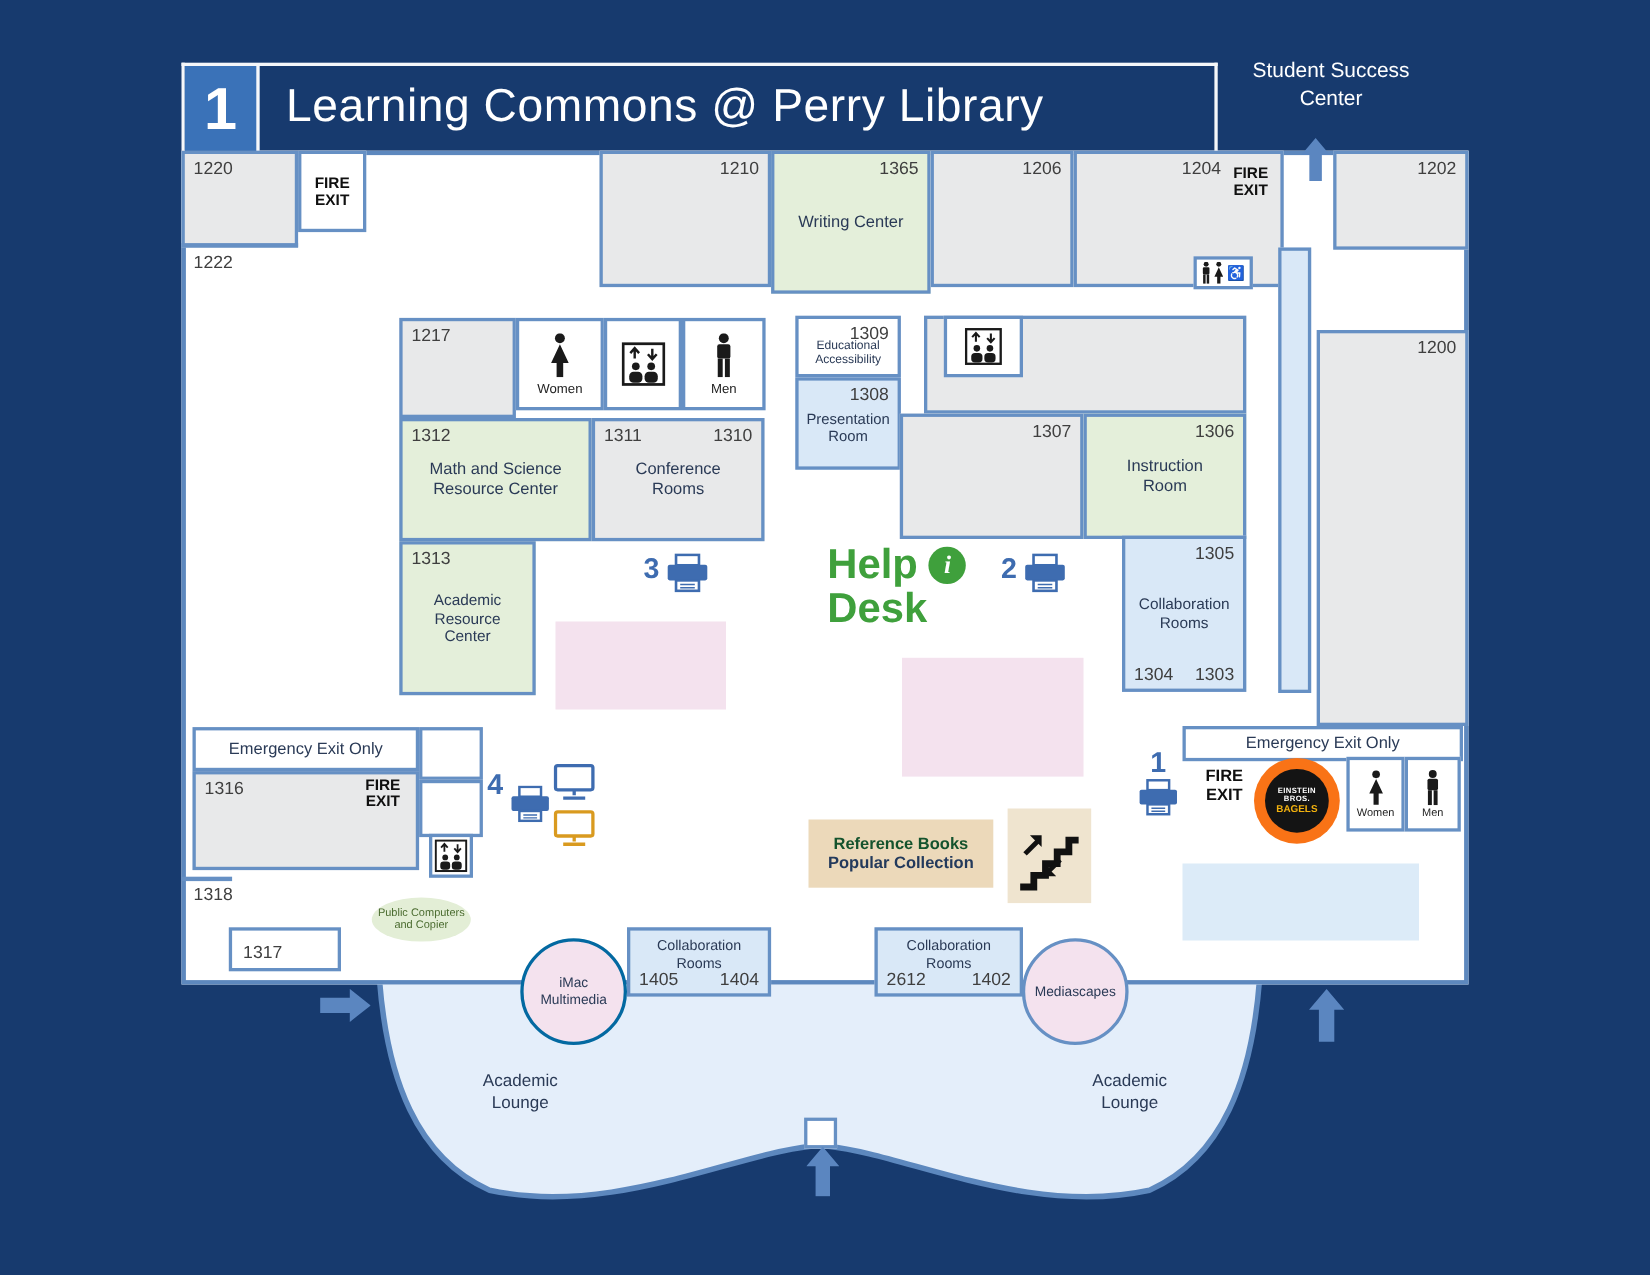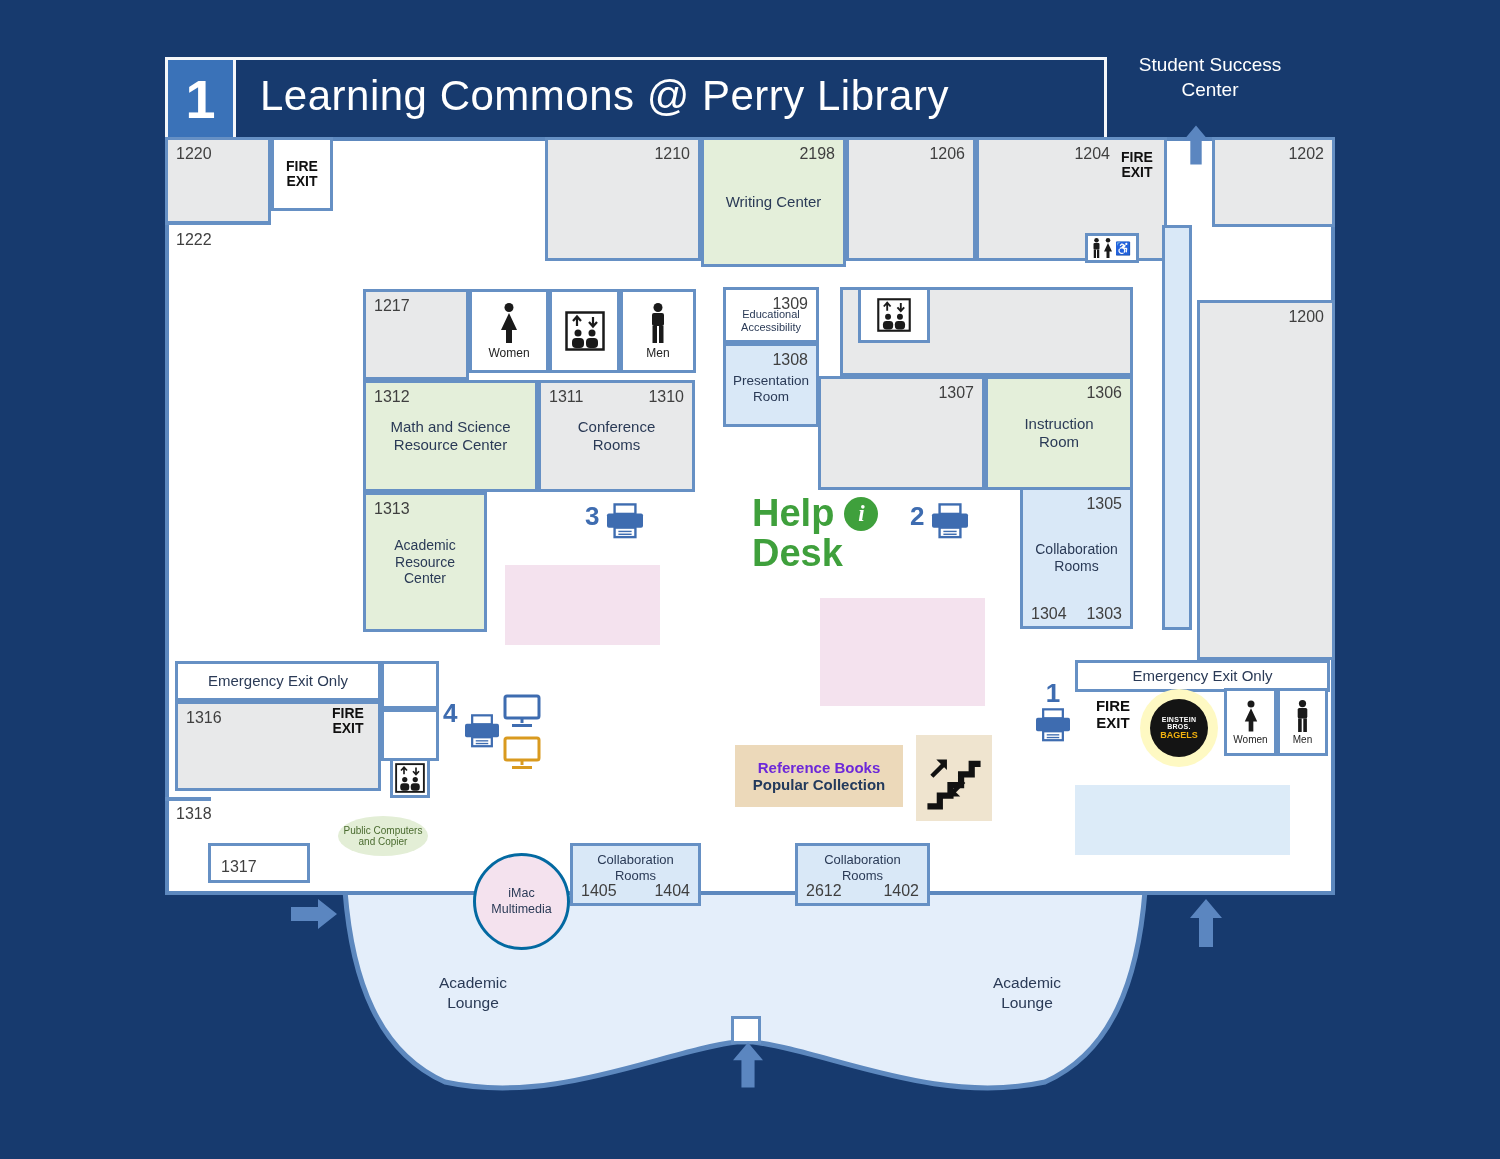--- a/index.html
+++ b/index.html
@@ -44,21 +44,21 @@
   <div class="rm w rowc" style="left:271px;top:137px;width:62px;height:74px">
     <span class="fire" style="width:44px">FIRE EXIT</span>
   </div>
   <div class="abs" style="left:165px;top:221px;width:106px;height:4px;background:#6690c4"></div>
   <span class="num" style="left:176px;top:231px">1222</span>
 
   <div class="rm g" style="left:545px;top:137px;width:156px;height:124px">
     <span class="num tr">1210</span>
   </div>
   <div class="rm gr" style="left:701px;top:137px;width:145px;height:130px">
-    <span class="num tr">2198</span>
+    <span class="num tr">1365</span>
     <div class="cname">
         <span style="max-width:120px">Writing Center</span>
       </div>
   </div>
   <div class="rm g" style="left:846px;top:137px;width:130px;height:124px">
     <span class="num tr">1206</span>
   </div>
   <div class="rm g" style="left:976px;top:137px;width:191px;height:124px">
     <span class="num" style="top:5px;right:54px">1204</span>
     <div class="fire abs" style="right:2px;top:10px;width:50px">FIRE EXIT</div>
@@ -259,21 +259,21 @@
   <span class="num" style="left:176px;top:805px">1318</span>
   <div class="rm w" style="left:208px;top:843px;width:102px;height:40px">
     <span class="num" style="left:10px;top:12px">1317</span>
   </div>
   <div class="abs col" style="left:338px;top:816px;width:90px;height:40px;background:#e3eed6;border-radius:50%;text-align:center">
     <span style="font-size:10px;color:#4a6b2f">Public Computers</span>
     <span style="font-size:10px;color:#4a6b2f">and Copier</span>
   </div>
 
   <div class="abs col" style="left:735px;top:745px;width:168px;height:62px;background:#ecd9ba;text-align:center">
-    <span style="font-size:15px;font-weight:600;color:#6d28d9">Reference Books</span>
+    <span style="font-size:15px;font-weight:600;color:#14532d">Reference Books</span>
     <span style="font-size:15px;font-weight:600;color:#233a5c">Popular Collection</span>
   </div>
   <div class="abs rowc" style="left:916px;top:735px;width:76px;height:86px;background:#efe4cf">
     <svg width="62" height="72" viewBox="0 0 70 80">
       <path d="M5 72 h14 v-12 h12 v-12 h12 v-12 h12 v-12 h10" fill="none" stroke="#111" stroke-width="7"></path>
       <path d="M10 38 L24 24" stroke="#111" stroke-width="5"></path>
       <polygon points="27,19 15,19 27,31" fill="#111"></polygon>
       <path d="M46 44 L33 57" stroke="#111" stroke-width="5"></path>
       <polygon points="30,61 42,61 30,49" fill="#111"></polygon>
     </svg>
@@ -288,21 +288,21 @@
   <div class="abs col" style="left:1030px;top:680px;width:46px;gap:2px">
     <span class="pnum">1</span>
     <svg width="40" height="34" viewBox="0 0 44 38">
       <rect x="11" y="1.5" width="22" height="10" fill="#fff" stroke="#3e6cb0" stroke-width="2.5"></rect>
       <rect x="3" y="11" width="38" height="15" rx="2" fill="#3e6cb0"></rect>
       <rect x="11" y="26" width="22" height="10" fill="#fff" stroke="#3e6cb0" stroke-width="2.5"></rect>
       <line x1="15" y1="30" x2="29" y2="30" stroke="#3e6cb0" stroke-width="1.5"></line>
       <line x1="15" y1="33" x2="29" y2="33" stroke="#3e6cb0" stroke-width="1.5"></line>
     </svg>
   </div>
-  <div class="abs rowc" style="left:1140px;top:689px;width:78px;height:78px;border-radius:50%;background:#fef9c3;z-index:5">
+  <div class="abs rowc" style="left:1140px;top:689px;width:78px;height:78px;border-radius:50%;background:#f97316;z-index:5">
     <div class="col" style="width:58px;height:58px;border-radius:50%;background:#141414;text-align:center">
       <span style="font-size:7px;color:#fff;font-weight:bold;letter-spacing:0.3px">EINSTEIN BROS.</span>
       <span style="font-size:9px;color:#f2b10e;font-weight:bold">BAGELS</span>
     </div>
   </div>
   <div class="rm w" style="left:1224px;top:688px;width:53px;height:68px">
     <div class="abs col" style="inset:0;gap:2px">
       <svg width="14" height="32" viewBox="0 0 18 40">
           <circle cx="9" cy="4.5" r="4.5" fill="#1a1a1a"></circle>
           <path d="M9 10 L17 27 H12 V40 H6 V27 H1 Z" fill="#1a1a1a"></path>
@@ -333,20 +333,23 @@
   <div class="rm lb" style="left:795px;top:843px;width:135px;height:63px">
     <span class="num bl">2612</span>
     <span class="num br">1402</span>
     <div class="cname" style="padding-bottom:14px">
         <span style="font-size:13px;max-width:100px">Collaboration Rooms</span>
       </div>
   </div>
   <div class="abs rowc" style="left:473px;top:853px;width:97px;height:97px;border-radius:50%;background:#f4e2ee;border:3px solid #0369a1;z-index:4;text-align:center">
     <span style="font-size:12.5px;color:#2a3a56;width:70px;line-height:1.25">iMac Multimedia</span>
   </div>
+  <div class="abs rowc" style="left:929px;top:853px;width:97px;height:97px;border-radius:50%;background:#f4e2ee;border:3px solid #6690c4;z-index:4;text-align:center">
+    <span style="font-size:12.5px;color:#2a3a56;width:80px;line-height:1.25">Mediascapes</span>
+  </div>
   <div class="abs" style="left:428px;top:973px;width:90px;text-align:center;font-size:15.5px;color:#2a3a56;line-height:1.3">Academic Lounge</div>
   <div class="abs" style="left:982px;top:973px;width:90px;text-align:center;font-size:15.5px;color:#2a3a56;line-height:1.3">Academic Lounge</div>
   <div class="rm w" style="left:731px;top:1016px;width:30px;height:28px"></div>
 
   <svg class="abs" style="left:1183px;top:124px" width="26" height="42" viewBox="0 0 32 48">
     <path d="M16 0 L32 19 H23 V48 H9 V19 H0 Z" fill="#5b86c0"></path>
   </svg>
   <svg class="abs" style="left:291px;top:899px" width="46" height="30" viewBox="0 0 46 30">
     <path d="M46 15 L27 0 V8 H0 V22 H27 V30 Z" fill="#5b86c0"></path>
   </svg>

